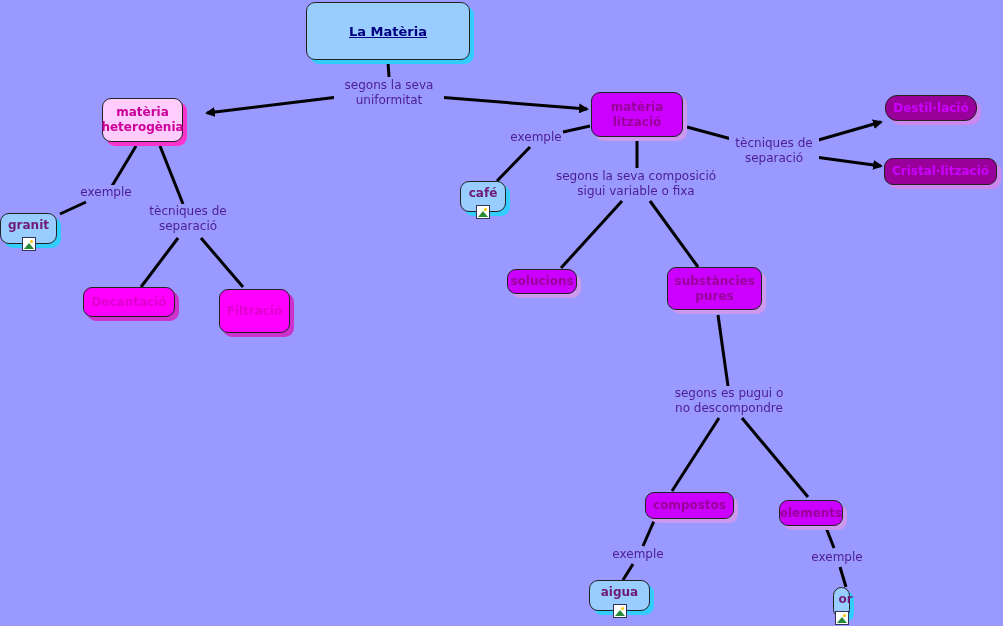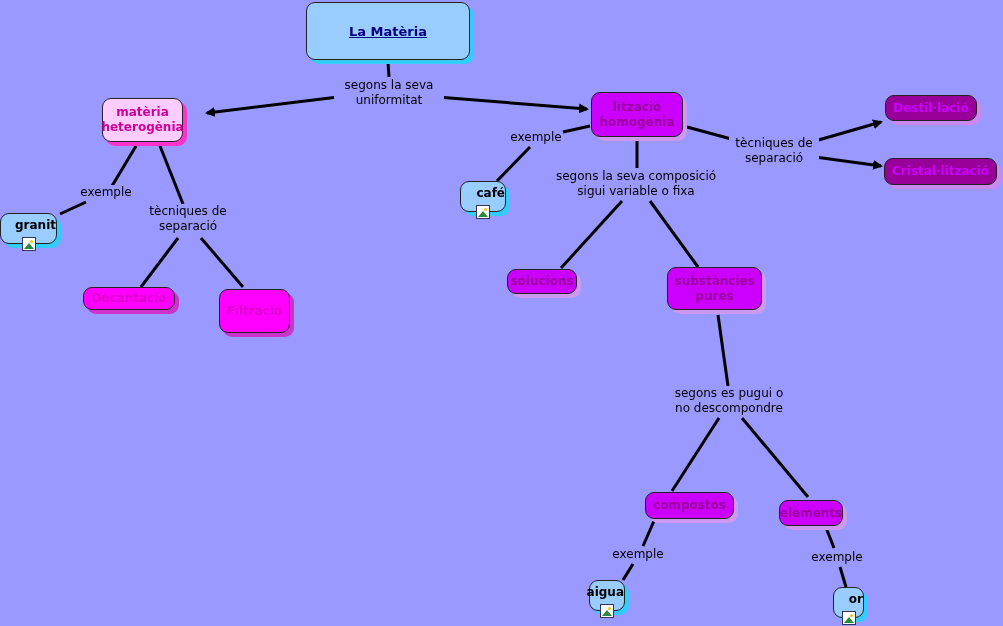--- a/index.html
+++ b/index.html
@@ -7,27 +7,27 @@
          font-family:"DejaVu Sans","Liberation Sans",sans-serif; }
   svg.links { position:absolute; left:0; top:0; width:1003px; height:626px; }
   .node { position:absolute; box-sizing:border-box; border:1px solid #222; border-radius:9px;
           display:flex; flex-direction:column; align-items:center; justify-content:center;
           text-align:center; font-weight:bold; font-size:12px; line-height:15px; }
   .title { background:#99ccff; color:#000080; font-size:13px; text-decoration:underline; box-shadow:4px 4px 0 #33ccff; }
   .hetero { background:#ffccff; color:#cc0099; box-shadow:4px 4px 0 #ff33cc; }
   .pink { background:#ff00ff; color:#e000d0; box-shadow:4px 4px 0 #cc33cc; }
   .purple { background:#cc00ff; color:#9a009a; box-shadow:4px 4px 0 #cc99ee; }
   .dark { background:#990099; color:#cc00ff; box-shadow:4px 4px 0 #cc88ee; }
-  .example { background:#99ccff; color:#000000; font-size:12px; box-shadow:4px 4px 0 #33ccff;align-items:flex-end; }
+  .example { background:#99ccff; color:#701a75; font-size:12px; box-shadow:4px 4px 0 #33ccff; }
   .imgicon { position:absolute; width:12px; height:12px; background:#fff; border:1px solid #335;
              bottom:-8px; left:50%; margin-left:-7px; overflow:hidden; }
   .imgicon::before { content:""; position:absolute; left:1px; bottom:1px; width:0; height:0;
              border-left:5px solid transparent; border-right:5px solid transparent; border-bottom:6px solid #2a8a3a; }
   .imgicon::after { content:""; position:absolute; right:2px; top:2px; width:3px; height:3px; border-radius:50%; background:#f6c400; }
-  .lbl { position:absolute; font-size:12px; line-height:15px; color:#000000; text-align:center;
+  .lbl { position:absolute; font-size:12px; line-height:15px; color:#4c1d95; text-align:center;
          background:#9999ff; white-space:nowrap; transform:translateX(-50%); }
 </style>
 </head>
 <body>
 
 <svg class="links">
   <defs>
     <marker id="arr" markerWidth="10" markerHeight="10" refX="8" refY="5" orient="auto" markerUnits="userSpaceOnUse">
       <path d="M0,0 L10,5 L0,10 z" fill="#000"></path>
     </marker>
@@ -61,42 +61,42 @@
 
 <div class="node title" style="left:306px;top:2px;width:164px;height:58px;">
   <span>La Matèria</span>
 </div>
 
 <div class="node hetero" style="left:102px;top:98px;width:81px;height:44px;">
   <span>matèria heterogènia</span>
 </div>
 
 <div class="node purple" style="left:591px;top:92px;width:92px;height:45px;">
-  <span>lització homogènia</span>
+  <span>matèria lització</span>
 </div>
 
 <div class="node example" style="left:0px;top:213px;width:57px;height:31px;">
   <span style="margin-top:-6px">granit</span>
   <span class="imgicon"></span>
 </div>
 
-<div class="node pink" style="left:83px;top:287px;width:92px;height:23px;">
+<div class="node pink" style="left:83px;top:287px;width:92px;height:30px;">
   <span>Decantació</span>
 </div>
 
 <div class="node pink" style="left:219px;top:289px;width:71px;height:44px;">
   <span>Filtració</span>
 </div>
 
 <div class="node example" style="left:460px;top:181px;width:46px;height:31px;">
   <span style="margin-top:-6px">café</span>
   <span class="imgicon"></span>
 </div>
 
-<div class="node dark" style="left:885px;top:95px;width:92px;height:26px;">
+<div class="node dark" style="left:885px;top:95px;width:92px;height:26px;border-radius:12px;">
   <span>Destil·lació</span>
 </div>
 
 <div class="node dark" style="left:884px;top:158px;width:113px;height:27px;">
   <span>Cristal·lització</span>
 </div>
 
 <div class="node purple" style="left:507px;top:269px;width:70px;height:25px;">
   <span>solucions</span>
 </div>
@@ -106,26 +106,26 @@
 </div>
 
 <div class="node purple" style="left:645px;top:492px;width:89px;height:27px;">
   <span>compostos</span>
 </div>
 
 <div class="node purple" style="left:779px;top:500px;width:64px;height:26px;">
   <span>elements</span>
 </div>
 
-<div class="node example" style="left:589px;top:580px;width:36px;height:31px;">
+<div class="node example" style="left:589px;top:580px;width:61px;height:31px;">
   <span style="margin-top:-6px">aigua</span>
   <span class="imgicon"></span>
 </div>
 
-<div class="node example" style="left:833px;top:587px;width:31px;height:31px;padding-left:8px;">
+<div class="node example" style="left:833px;top:587px;width:17px;height:31px;padding-left:8px;">
   <span style="margin-top:-6px">or</span>
   <span class="imgicon"></span>
 </div>
 
 <div class="lbl" style="left:389px;top:78px;width:110px;white-space:normal;">segons la seva uniformitat</div>
 <div class="lbl" style="left:106px;top:185px;">exemple</div>
 <div class="lbl" style="left:188px;top:204px;width:90px;white-space:normal;">tècniques de separació</div>
 <div class="lbl" style="left:536px;top:130px;">exemple</div>
 <div class="lbl" style="left:636px;top:169px;width:170px;white-space:normal;">segons la seva composició sigui variable o fixa</div>
 <div class="lbl" style="left:774px;top:136px;width:90px;white-space:normal;">tècniques de separació</div>

